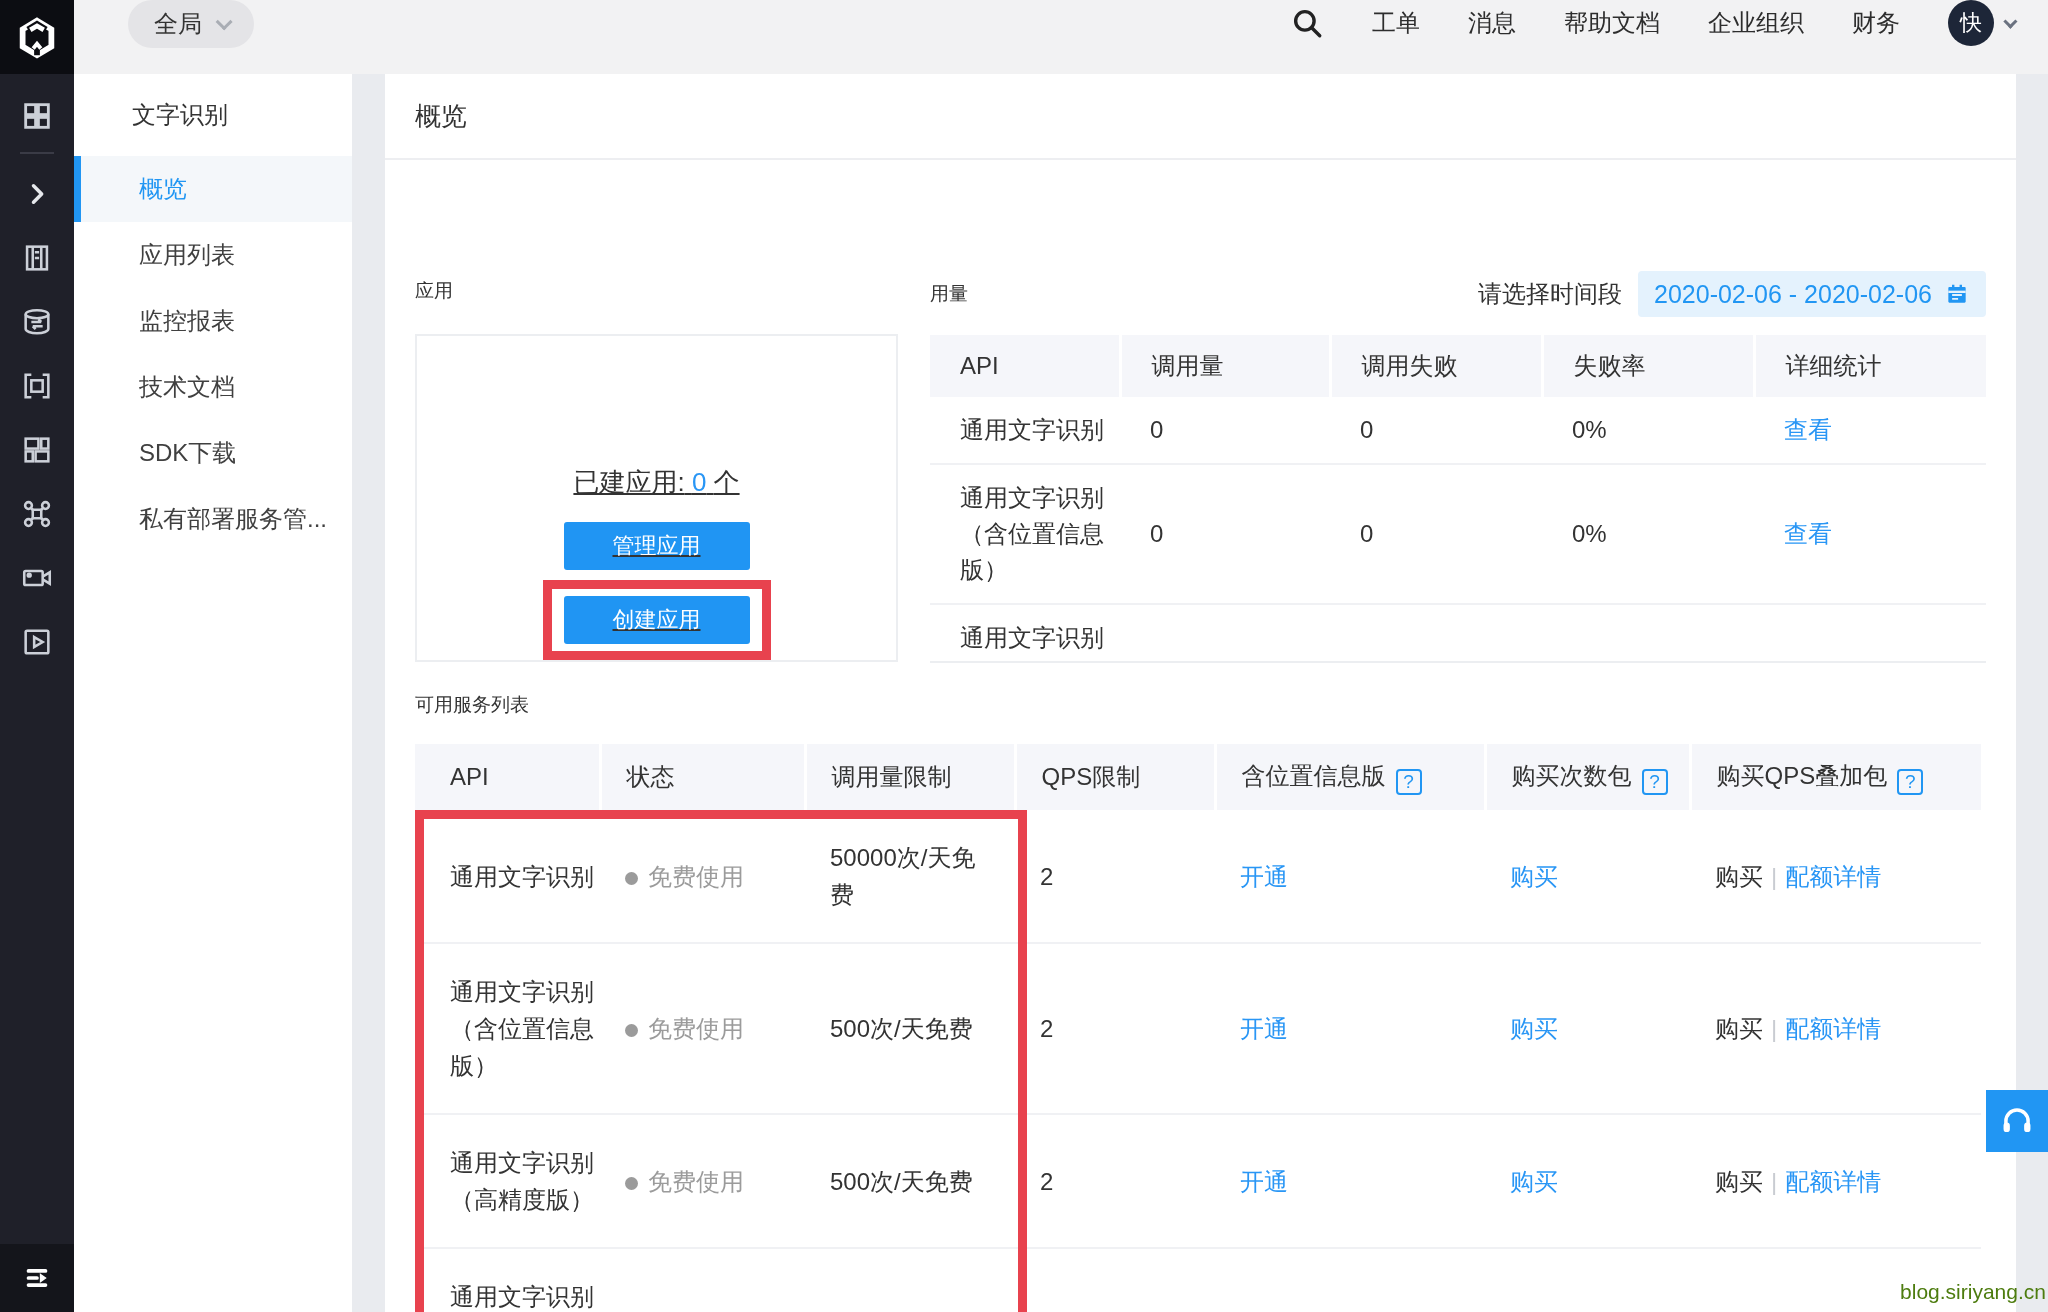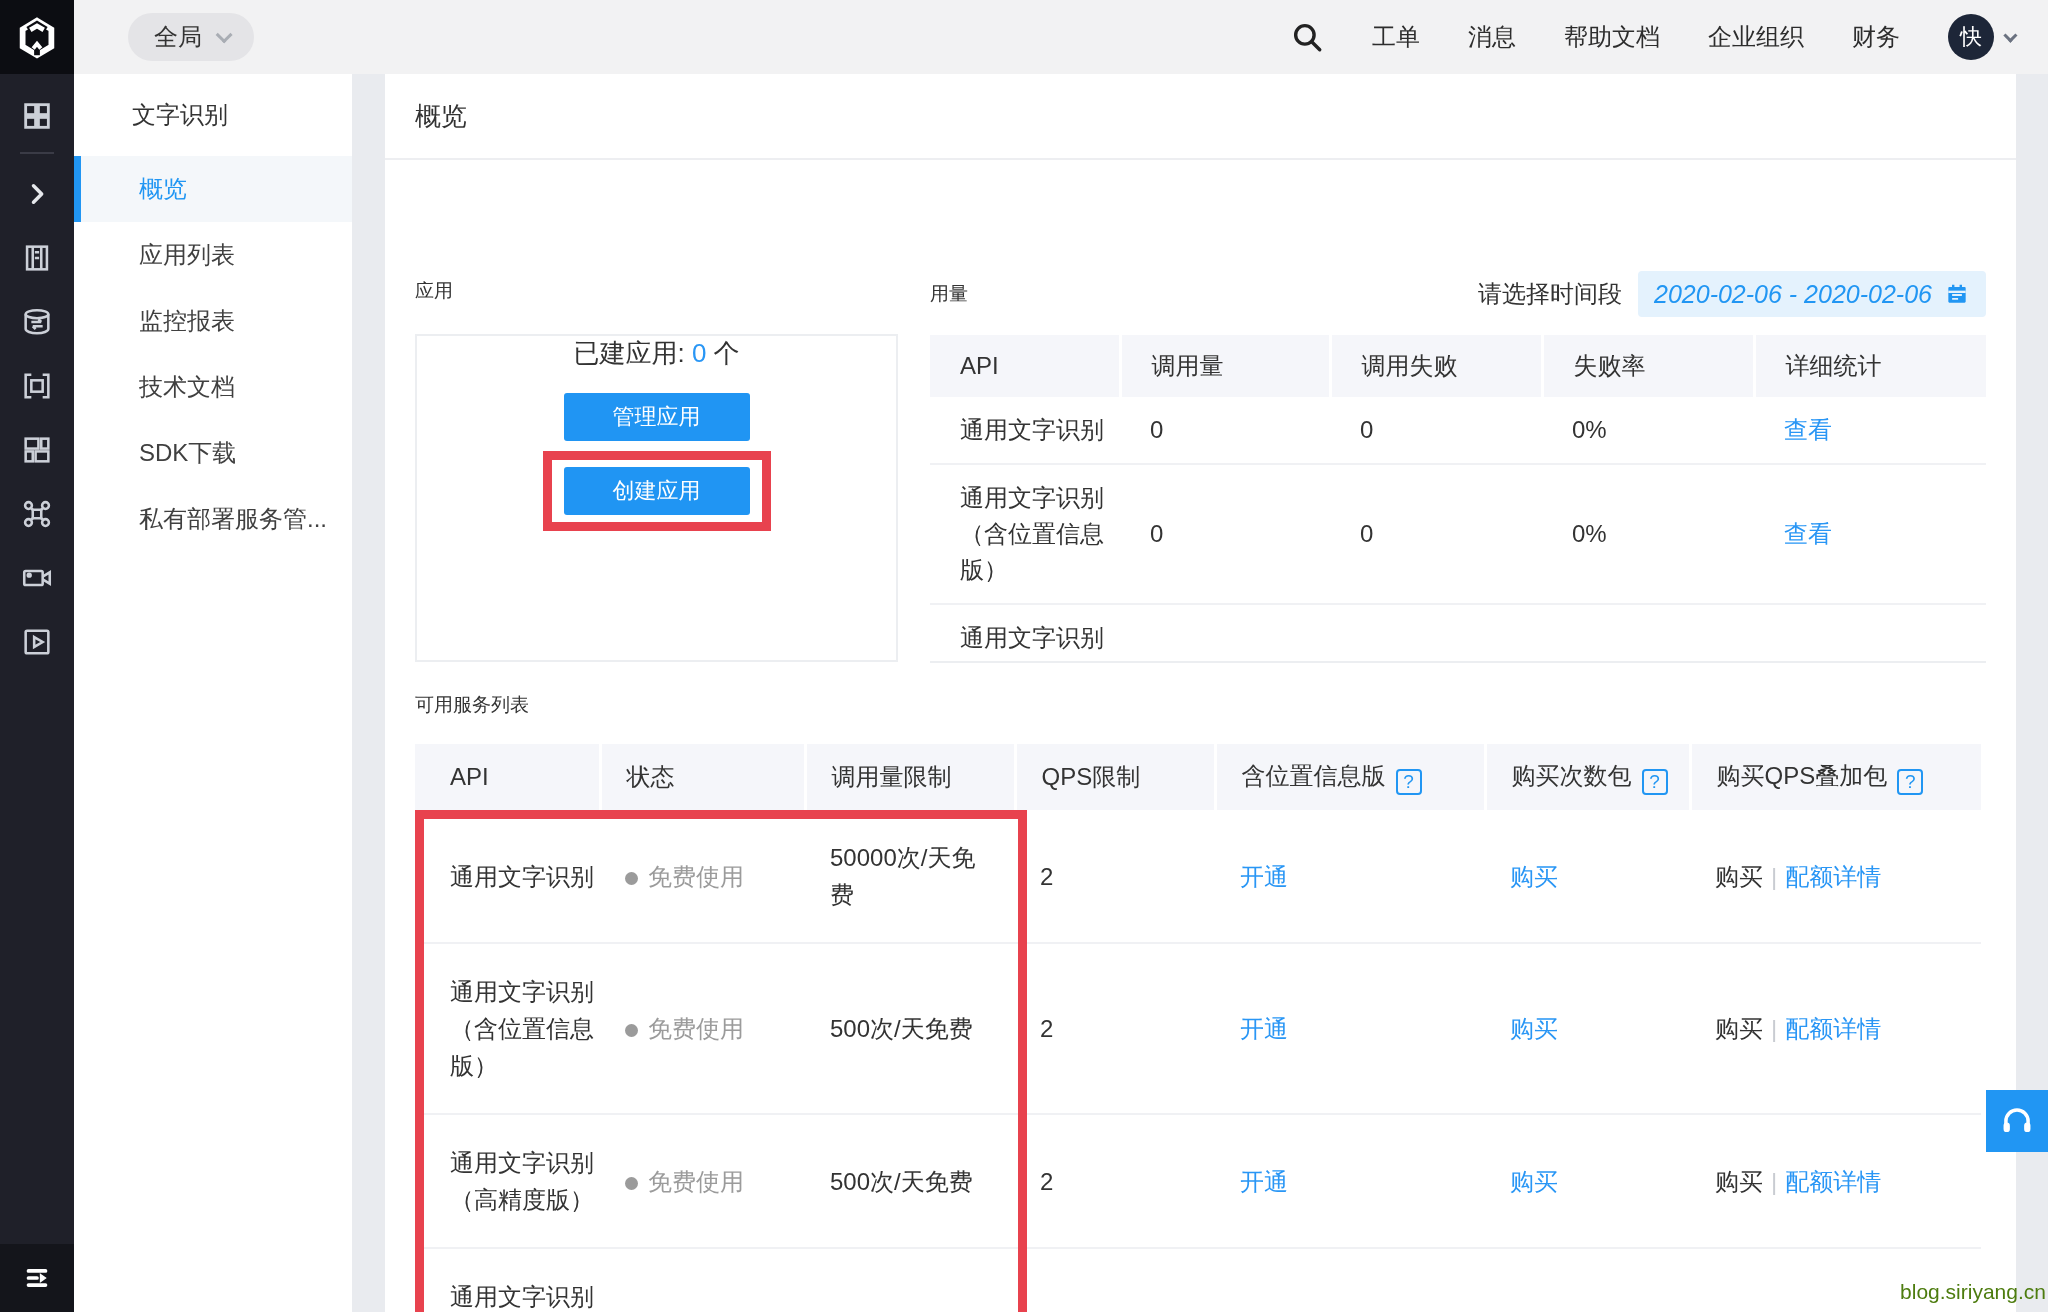--- a/index.html
+++ b/index.html
@@ -1,20 +1,20 @@
 <!DOCTYPE html>
 <html><head>
 <meta charset="utf-8">
 <style>
   * { margin:0; padding:0; box-sizing:border-box; }
   html,body { width:2048px; height:1312px; overflow:hidden; }
   body { position:relative; background:#e9ebef; font-family:"Liberation Sans","DejaVu Sans",sans-serif; color:#333; }
 
   
-  .topbar { position:absolute; left:0; top:0; width:2048px; height:74px; background:#f2f2f3; display:flex; align-items:center; z-index:20; }
+  .topbar { position:absolute; left:0; top:0; width:2048px; height:74px; background:#f2f2f3; display:flex; align-items:flex-start; z-index:20; }
   .logo-box { width:74px; height:74px; background:#0c0d12; display:flex; align-items:center; justify-content:center; flex:0 0 auto; }
   .scope-pill { margin-left:54px; height:48px; padding:0 26px; border-radius:24px; background:#e4e4e7; display:flex; align-items:center; gap:14px; font-size:24px; color:#333; cursor:pointer; }
   .caret { width:12px; height:12px; border-right:3px solid #a9adb4; border-bottom:3px solid #a9adb4; transform:rotate(45deg) translateY(-3px); display:inline-block; }
   .topbar-right { margin-left:auto; display:flex; align-items:center; gap:48px; padding-right:34px; }
   .topnav-item { font-size:24px; color:#2d2d2d; cursor:pointer; white-space:nowrap; }
   .search-btn { display:flex; align-items:center; cursor:pointer; }
   .avatar-wrap { display:flex; align-items:center; gap:10px; cursor:pointer; }
   .avatar { width:46px; height:46px; border-radius:50%; background:#1d2638; color:#fff; font-size:22px; display:flex; align-items:center; justify-content:center; }
   .avatar-caret { width:10px; height:10px; border-right:3px solid #6b7280; border-bottom:3px solid #6b7280; transform:rotate(45deg) translateY(-2px); }
 
@@ -31,32 +31,32 @@
   .side-item { height:66px; display:flex; align-items:center; padding-left:58px; font-size:24px; color:#404040; cursor:pointer; border-left:7px solid transparent; }
   .side-item.active { color:#2196f3; background:#f4f7fa; border-left-color:#2196f3; }
 
   
   .main { position:absolute; left:385px; top:74px; width:1631px; height:1238px; background:#fff; overflow:hidden; z-index:5; }
   .page-header { height:86px; border-bottom:2px solid #edeef1; display:flex; align-items:center; padding-left:30px; font-size:26px; color:#333; }
   .section-heading { font-size:19px; color:#333; }
 
   
   .app-sec { position:absolute; left:30px; top:204px; width:483px; }
-  .app-card { margin-top:30px; height:328px; border:2px solid #eceef1; display:flex; flex-direction:column; align-items:center; justify-content:flex-start; }
+  .app-card { margin-top:30px; height:328px; border:2px solid #eceef1; display:flex; flex-direction:column; align-items:center; justify-content:flex-end;text-decoration:underline; }
   .built-line { font-size:26px; color:#333; margin-bottom:22px; }
   .built-count { color:#2996f5; }
   .btn-blue { width:186px; height:48px; background:#2095f3; color:#fff; font-size:22px; border:none; border-radius:3px; display:flex; align-items:center; justify-content:center; cursor:pointer; font-family:inherit; }
   .red-wrap { margin-top:10px; border:9px solid #e8424e; padding:7px 12px; }
 
   
   .usage-sec { position:absolute; left:545px; top:196px; width:1056px; }
   .usage-head { display:flex; align-items:center; justify-content:space-between; height:48px; }
   .date-zone { display:flex; align-items:center; }
   .date-label { font-size:24px; color:#333; margin-right:16px; }
-  .date-pill { background:#e4f2fd; border-radius:4px; height:46px; padding:0 16px; display:flex; align-items:center; gap:12px; color:#2196f3; font-size:25px; cursor:pointer;font-style:italic; }
+  .date-pill { background:#e4f2fd; border-radius:4px; height:46px; padding:0 16px; display:flex; align-items:center; gap:12px; color:#2196f3; font-size:25px; cursor:pointer; }
   .usage-table-wrap { margin-top:17px; height:328px; overflow:hidden; border-bottom:2px solid #eceef1; }
   table { border-collapse:collapse; table-layout:fixed; }
   .usage-table { width:1056px; }
   .usage-table th { background:#f5f6fa; height:62px; font-weight:normal; font-size:24px; color:#333; text-align:left; padding-left:30px; }
   .usage-table th + th { border-left:3px solid #fff; }
   .usage-table td { font-size:24px; color:#333; text-align:left; padding:15px 0 15px 30px; line-height:36px; vertical-align:middle; }
   .usage-table tbody tr + tr td { border-top:2px solid #f0f1f4; }
   .link { color:#2996f5; cursor:pointer; text-decoration:none;margin-top:36px; }
 
   

